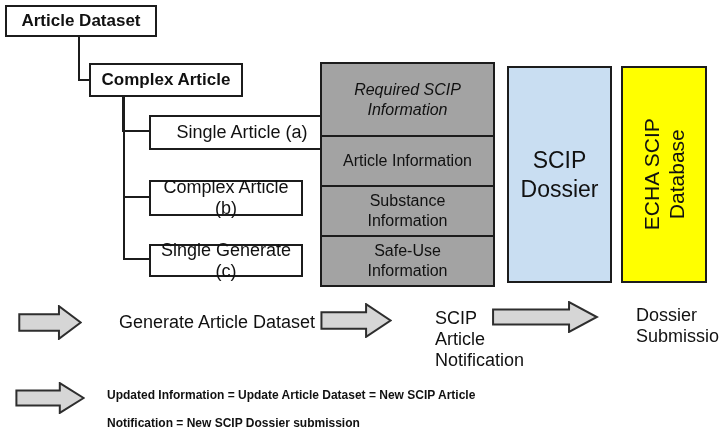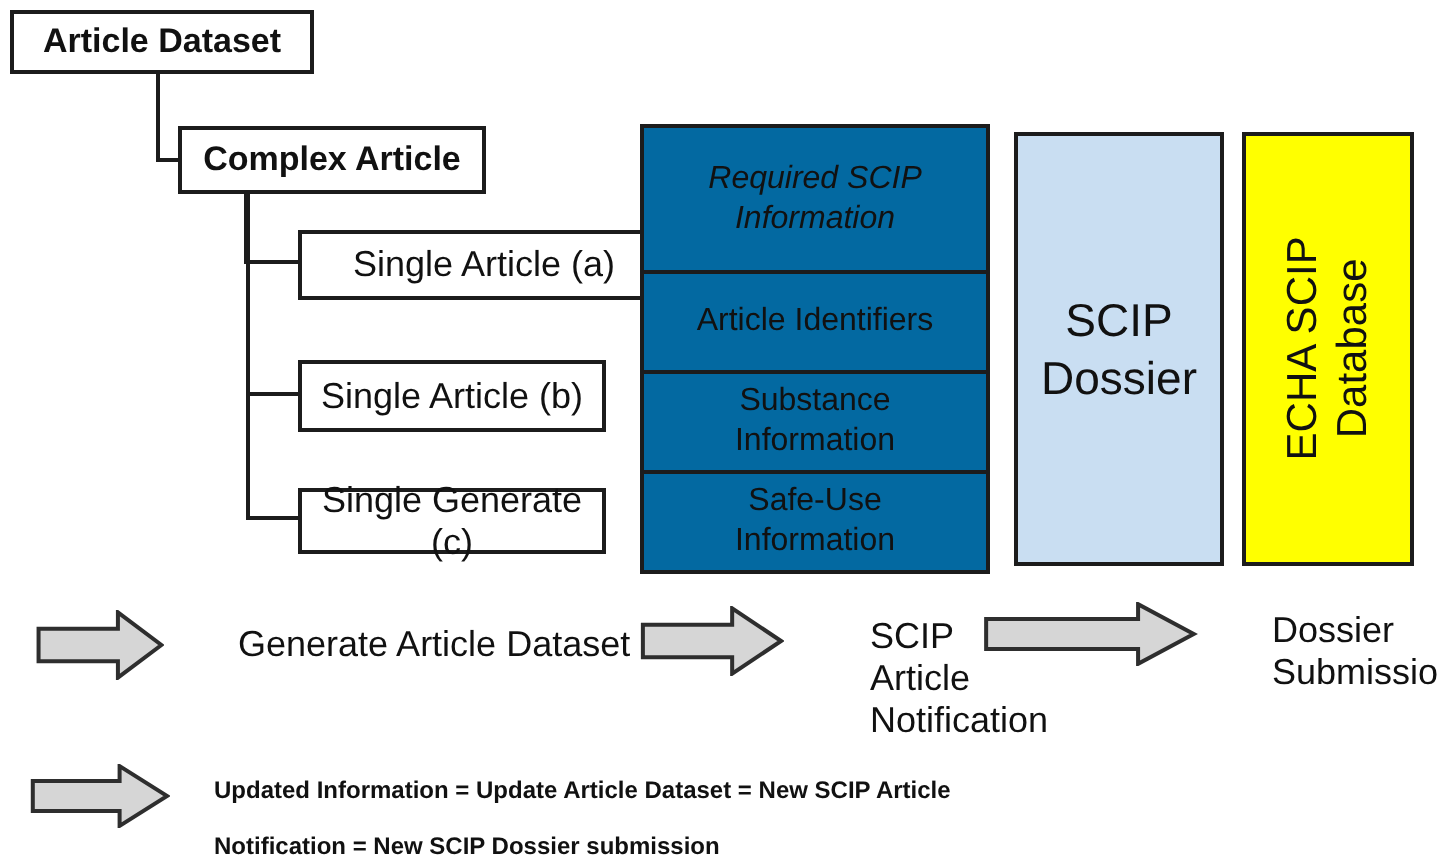--- a/index.html
+++ b/index.html
@@ -9,21 +9,21 @@
   }
   .box{
     position:absolute;background:#ffffff;border:2px solid #1c1c1c;
     box-sizing:border-box;display:flex;align-items:center;justify-content:center;
     text-align:center;font-size:18px;line-height:1.15;
   }
   .box.bold{font-weight:bold;font-size:17px;}
   .line{position:absolute;background:#1c1c1c;}
   .info-table{
     position:absolute;left:320px;top:62px;width:175px;height:225px;
-    border:2px solid #1c1c1c;box-sizing:border-box;background:#0369a1;
+    border:2px solid #1c1c1c;box-sizing:border-box;background:#a3a3a3;
     display:flex;flex-direction:column;
   }
   .info-cell{
     flex:0 0 auto;display:flex;align-items:center;justify-content:center;
     text-align:center;font-size:16px;line-height:1.25;box-sizing:border-box;
   }
   .info-header{height:71px;font-style:italic;}
   .info-row{height:50px;border-top:2px solid #1c1c1c;}
   .big-box{
     position:absolute;border:2px solid #1c1c1c;box-sizing:border-box;
@@ -40,35 +40,35 @@
 <body>
 
 <div class="canvas">
 
   <div class="box bold" style="left:89px;top:63px;width:154px;height:34px;">Complex Article</div>
 
   <div class="box bold" style="left:5px;top:5px;width:152px;height:32px;">Article Dataset</div>
 
   <div class="box" style="left:149px;top:115px;width:186px;height:35px;">Single Article (a)</div>
 
-  <div class="box" style="left:149px;top:180px;width:154px;height:36px;">Single Article (b)</div>
+  <div class="box" style="left:149px;top:180px;width:154px;height:36px;">Complex Article (b)</div>
 
   <div class="box" style="left:149px;top:244px;width:154px;height:33px;">Single Generate (c)</div>
 
   <div class="line" style="left:78px;top:37px;width:2px;height:44px;"></div>
   <div class="line" style="left:78px;top:79px;width:11px;height:2px;"></div>
   <div class="line" style="left:122px;top:97px;width:3px;height:35px;"></div>
   <div class="line" style="left:123px;top:132px;width:2px;height:128px;"></div>
   <div class="line" style="left:124px;top:130px;width:25px;height:2px;"></div>
   <div class="line" style="left:124px;top:196px;width:25px;height:2px;"></div>
   <div class="line" style="left:123px;top:258px;width:26px;height:2px;"></div>
 
   <div class="info-table">
     <div class="info-cell info-header">Required SCIP<br>Information</div>
-    <div class="info-cell info-row">Article Identifiers</div>
+    <div class="info-cell info-row">Article Information</div>
     <div class="info-cell info-row">Substance<br>Information</div>
     <div class="info-cell info-row">Safe-Use<br>Information</div>
   </div>
 
   <div class="big-box dossier" style="background: rgb(201, 222, 242);">
     <div>SCIP<br>Dossier</div>
   </div>
 
   <div class="big-box echa" style="background: rgb(255, 255, 0);">
     <div class="echa-text">ECHA SCIP<br>Database</div>

